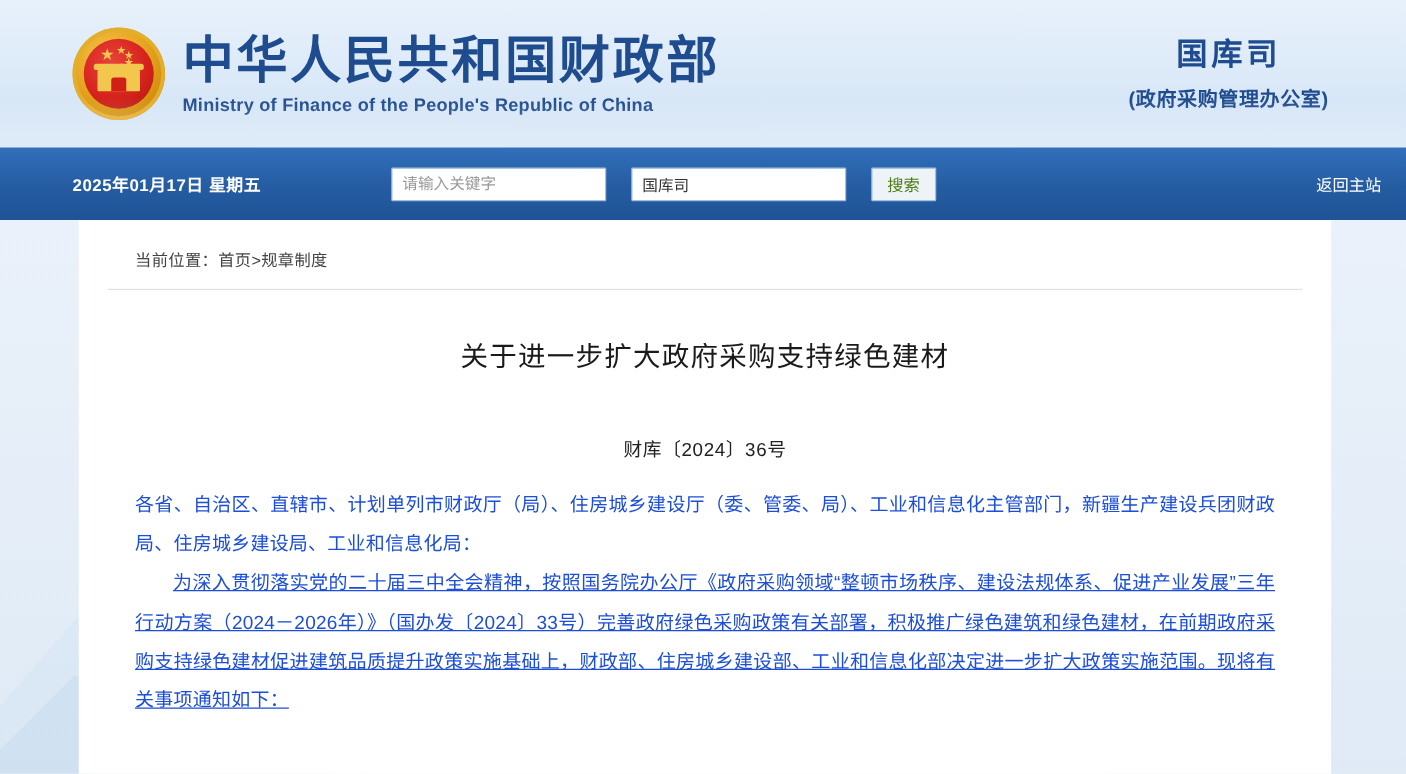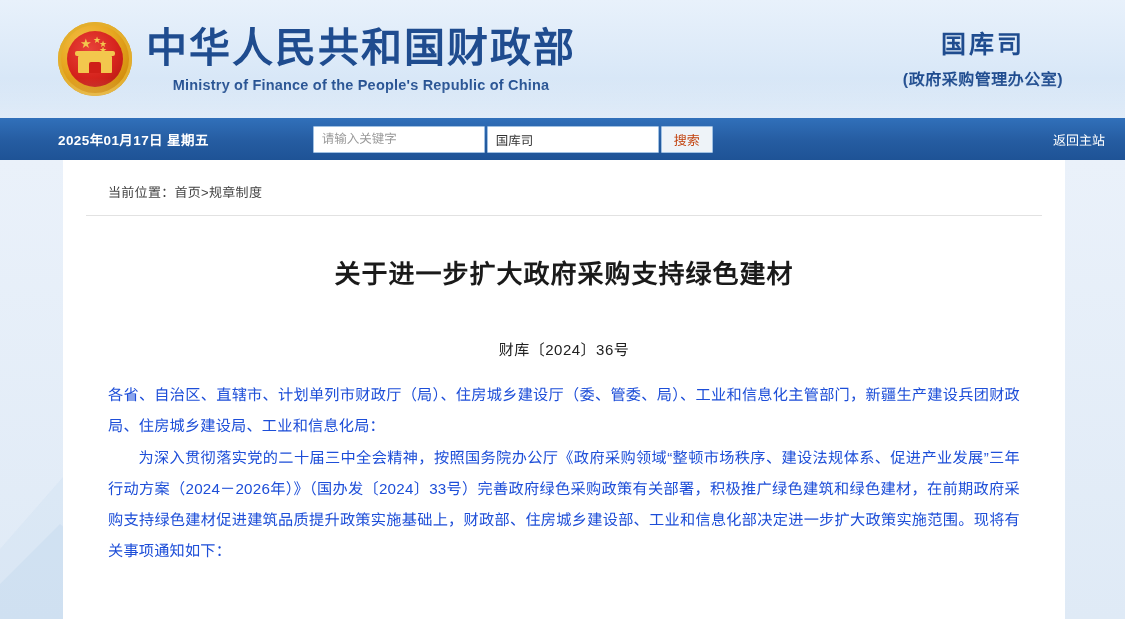--- a/index.html
+++ b/index.html
@@ -90,21 +90,21 @@
     color: #f3c74d;
     font-size: 9px;
     line-height: 9px;
   }
   .emblem .star.big { font-size: 13px; left: 0px; top: 1px; }
   .emblem .star.s1 { left: 13px; top: -2px; }
   .emblem .star.s2 { left: 19px; top: 2px; }
   .emblem .star.s3 { left: 19px; top: 8px; }
   .emblem .star.s4 { left: 13px; top: 12px; }
 
-  .titles { flex: 0 0 auto; text-align: center; }
+  .titles { flex: 0 0 auto; }
   .title-cn {
     font-family: "DejaVu Sans", "Liberation Sans", sans-serif;
     font-size: 41px;
     font-weight: 700;
     letter-spacing: 2px;
     color: #1f4c8f;
     line-height: 1.15;
     white-space: nowrap;
   }
   .title-en {
@@ -131,41 +131,41 @@
   .dept-sub {
     margin-top: 6px;
     font-size: 16px;
     font-weight: 700;
     color: #1f4c8f;
     letter-spacing: .5px;
   }
 
   
   .navbar {
-    height: 42px;
+    height: 58px;
     background: linear-gradient(180deg, #2f6bb5 0%, #245a9f 50%, #1d5architecture 100%);
     background: linear-gradient(180deg, #3170ba 0%, #245a9f 55%, #1e5architecture 100%);
     background: linear-gradient(180deg, #3170ba 0%, #255ca1 55%, #1e5396 100%);
     display: flex;
     align-items: center;
     padding: 0 20px 0 58px;
     color: #ffffff;
     position: relative;
   }
   .nav-date {
     font-size: 13.5px;
     font-weight: 700;
     letter-spacing: .4px;
     white-space: nowrap;
   }
   .search-group {
     display: flex;
     align-items: center;
     margin-left: 104px;
-    gap: 2px;
+    gap: 20px;
   }
   .search-input, .search-select {
     height: 27px;
     border: 1px solid #9fc0e2;
     background: #ffffff;
     font-size: 12.5px;
     color: #666;
     padding: 0 8px;
     font-family: "Liberation Sans", "DejaVu Sans", sans-serif;
     border-radius: 1px;
@@ -177,21 +177,21 @@
     color: #333;
     display: flex;
     align-items: center;
     font-weight: 400;
   }
   .search-btn {
     height: 27px;
     min-width: 52px;
     background: #eef3f8;
     border: 1px solid #9fc0e2;
-    color: #c2410c;
+    color: #4d7c0f;
     font-size: 13px;
     font-weight: 400;
     cursor: pointer;
     border-radius: 1px;
     font-family: "Liberation Sans", "DejaVu Sans", sans-serif;
   }
   .nav-back {
     margin-left: auto;
     font-size: 13px;
     color: #ffffff;
@@ -240,22 +240,22 @@
     padding: 22px 0 14px 22px;
     border-bottom: 1px solid #e2e2e2;
     letter-spacing: .3px;
   }
   .doc {
     padding: 0 22px;
   }
   .doc-title {
     text-align: center;
     font-family: "DejaVu Sans", "Liberation Sans", sans-serif;
-    font-size: 26px;
-    font-weight: 700;
+    font-size: 22px;
+    font-weight: 400;
     color: #1a1a1a;
     line-height: 1.55;
     padding: 38px 40px 0 40px;
     letter-spacing: 1px;
   }
   .doc-number {
     text-align: center;
     font-size: 15px;
     color: #222;
     margin-top: 44px;
@@ -263,21 +263,21 @@
   }
   .doc-body {
     margin-top: 20px;
     font-size: 15.2px;
     color: #1d4ed8;
     line-height: 2.05;
     text-align: justify;
     letter-spacing: .2px;
   }
   .doc-body p { margin: 0; }
-  .doc-body p.indent { text-indent: 2em; }
+  .doc-body p.indent { text-indent: 2em; text-decoration: underline; }
 </style>
 </head>
 <body>
 
 <div class="header">
   <div class="header-inner">
     <div class="emblem">
       <div class="ring"></div>
       <div class="inner"></div>
       <div class="gate"></div>

